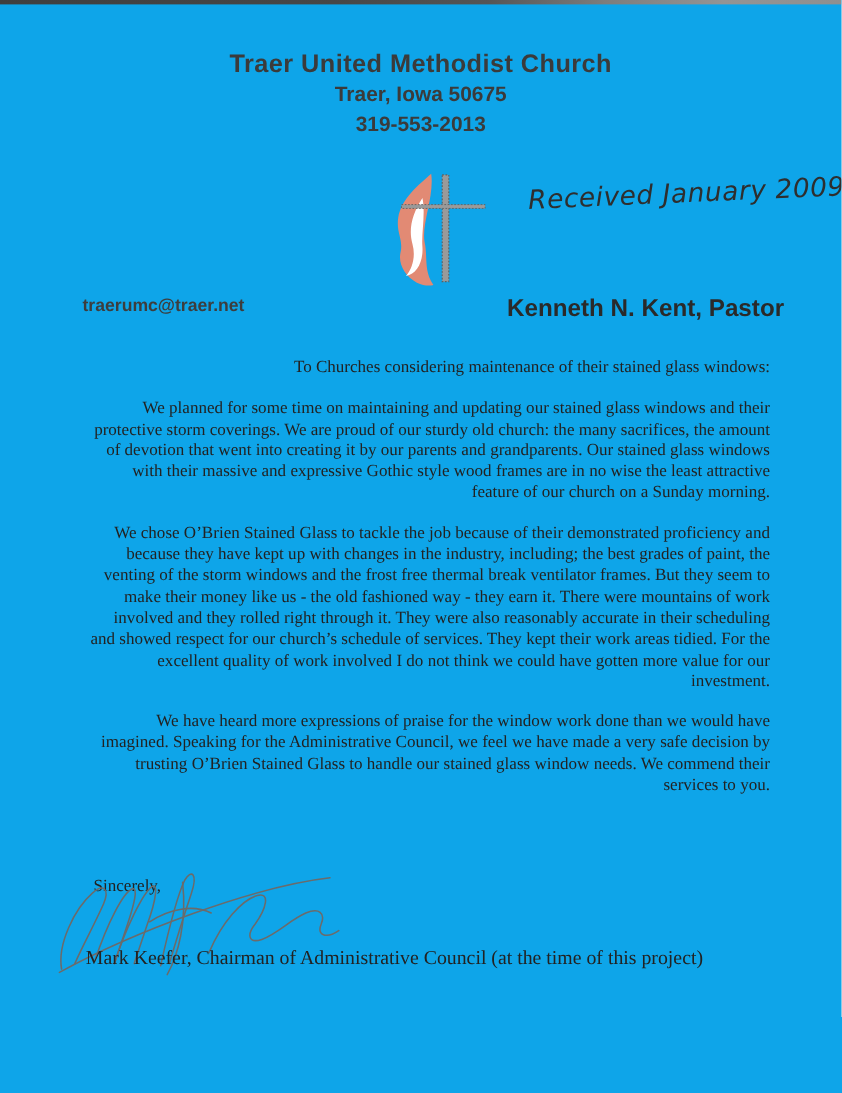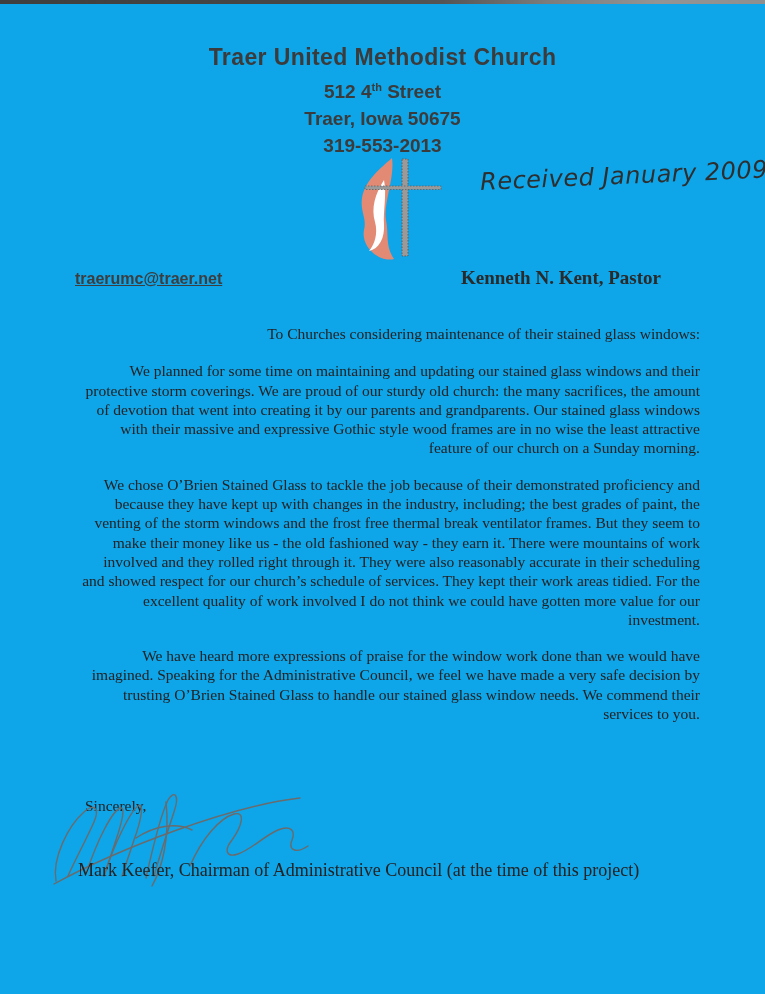--- a/index.html
+++ b/index.html
@@ -36,27 +36,26 @@
     font-size:24px;
     letter-spacing:0.5px;
     color:#2e2e2e;
     transform:rotate(-2.5deg);
     white-space:nowrap;
   }
   .email {
     position:absolute; left:75px; top:270px;
     font-family:"Liberation Sans", sans-serif;
     font-weight:bold; font-size:16px;
-    text-decoration:underline;
     color:#3d3d3d;
   }
   .pastor {
     position:absolute; left:461px; top:267px;
-    font-family:Liberation Serif, serif;
-    font-weight:bold; font-size:19px;
+    font-family:Liberation Sans, sans-serif;
+    font-weight:bold; font-size:22px;
     color:#2a2a2a;
   }
   .body-text {
     position:absolute; left:78px; top:324px; width:622px;
     font-size:15.5px; line-height:19.3px;
     color:#222222;
     text-align:right;
   }
   .salutation { margin:0 0 18px 0; }
   .body-text p.para { margin:0 0 17px 0; }
@@ -67,21 +66,20 @@
 </style>
 </head>
 <body>
 
 <div class="page">
 
   <div class="top-strip"></div>
 
   <div class="letterhead">
     <div class="church-name">Traer United Methodist Church</div>
-    <div class="addr"><span>512 4</span><sup>th</sup><span> Street</span></div>
     <div class="addr">Traer, Iowa 50675</div>
     <div class="addr">319-553-2013</div>
   </div>
 
   <div class="logo-wrap">
     <svg width="92" height="106" viewBox="0 0 92 106">
 
       <path d="M38,2 C27,12 11,24 8,42 C6,56 13,62 10,74 C8,84 14,95 25,101 C31,104 37,104 40,103 C31,90 35,78 32,64 C29,48 41,22 38,2 Z" fill="#e28a74"></path>
       <path d="M30,24 C21,38 17,52 21,66 C24,77 21,88 15,95 C25,93 31,82 30,68 C29,56 33,38 30,24 Z" fill="#ffffff"></path>
 

